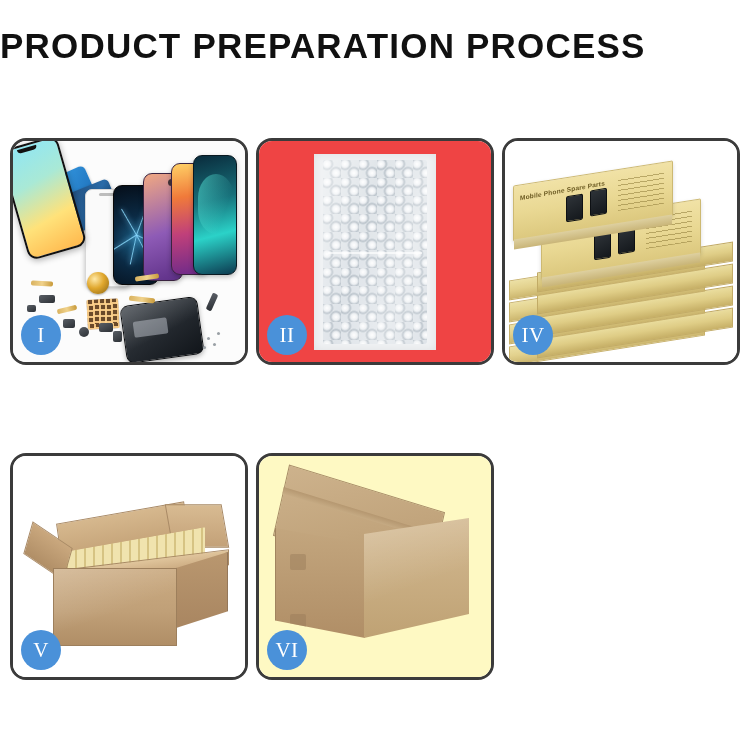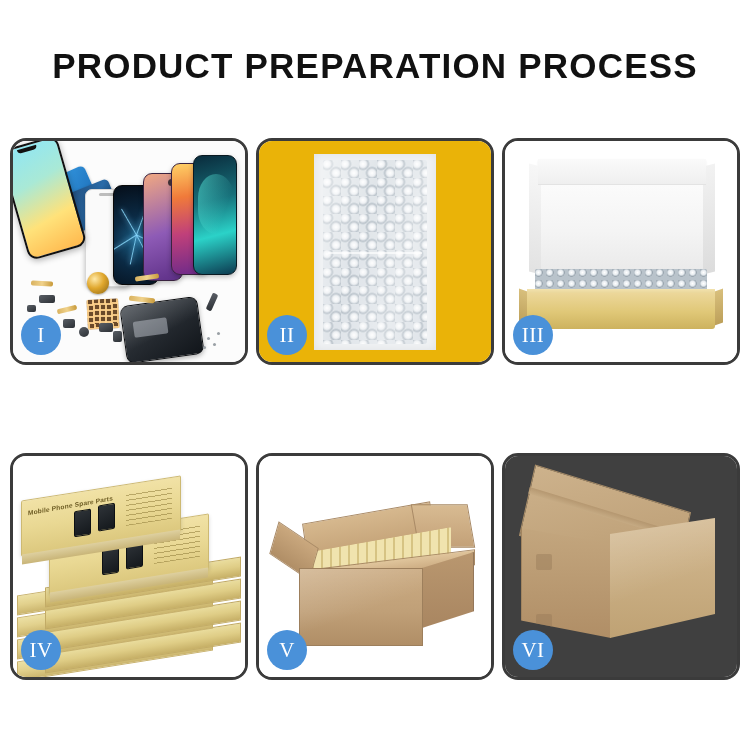--- a/index.html
+++ b/index.html
@@ -5,21 +5,21 @@
   * { box-sizing: border-box; margin: 0; padding: 0; }
   html, body {
     width: 750px; height: 750px;
     background: #ffffff;
     font-family: "Liberation Sans", sans-serif;
     overflow: hidden;
   }
   .page { position: relative; width: 750px; height: 750px; background: #fff; }
 
   
-  .header { padding-top: 48px; text-align: center; }
+  .header { padding-top: 28px; }
   .title {
     font-size: 35px;
     font-weight: 700;
     letter-spacing: 1.2px;
     color: #111;
     line-height: 1.05;
     white-space: nowrap;
     font-family: "Liberation Sans", sans-serif;
   }
   .subtitle {
@@ -187,21 +187,21 @@
   .p1 .smallpart {
     position:absolute; border-radius:2px;
     background: linear-gradient(150deg,#5a5f66,#2c3035);
   }
   .p1 .screwdot {
     position:absolute; width:3px; height:3px; border-radius:50%;
     background:#9aa0a6;
   }
 
   
-  .p2 { background: #eab308; }
+  .p2 { background: #ef4444; }
   .p2 .sheet {
     position: absolute; left: 50%; top: 50%;
     transform: translate(-50%,-50%);
     width: 122px; height: 196px;
     background: #f0f2f4;
     box-shadow: 0 0 10px rgba(0,0,0,.07) inset;
   }
   .p2 .bubbles {
     position: absolute; left: 9px; top: 6px; right: 9px; bottom: 6px;
     background-color: #dfe4e9;
@@ -371,21 +371,21 @@
     transform: rotate(-10deg) skewY(10deg);
     background: linear-gradient(180deg,#d8bb92,#c3a178);
   }
   .p5 .flap-front {
     left:40px; top:104px; width:176px; height:16px;
     transform: skewY(-7deg);
     background: linear-gradient(180deg,#e0c59c,#c9a87e);
   }
 
   
-  .p6 { background: #404040; }
+  .p6 { background: #fef9c3; }
   .p6 .top {
     position:absolute; left:22px; top:30px; width:156px; height:76px;
     background: linear-gradient(150deg,#cdb28c 0%,#c2a57d 55%,#b7996f 100%);
     transform: skewY(17deg) skewX(-12deg);
     border:1px solid #a98d68;
   }
   .p6 .seam6 {
     position:absolute; left:24px; top:54px; width:152px; height:7px;
     background: linear-gradient(180deg,#b2946d,#c6ab84);
     transform: skewY(17deg) skewX(-12deg);
@@ -478,32 +478,20 @@
       <div class="card-stage p2">
         <div class="sheet">
           <div class="bubbles"></div>
           <div class="gloss"></div>
           <div class="seam"></div>
         </div>
         <div class="badge">II</div>
       </div>
     </div>
 
-    <div class="card">
-      <div class="card-stage p3">
-        <div class="lid"></div>
-        <div class="lid-fold"></div>
-        <div class="fill"></div>
-        <div class="tray-l"></div>
-        <div class="tray-r"></div>
-        <div class="tray-lip"></div>
-        <div class="tray"></div>
-        <div class="badge">III</div>
-      </div>
-    </div>
 
     <div class="card">
       <div class="card-stage p4">
         <div class="stack">
           <div class="slab" style="top:176px"></div>
           <div class="slab-r" style="top:168px"></div>
           <div class="slab" style="top:154px"></div>
           <div class="slab-r" style="top:146px"></div>
           <div class="slab" style="top:132px"></div>
           <div class="slab-r" style="top:124px"></div>

